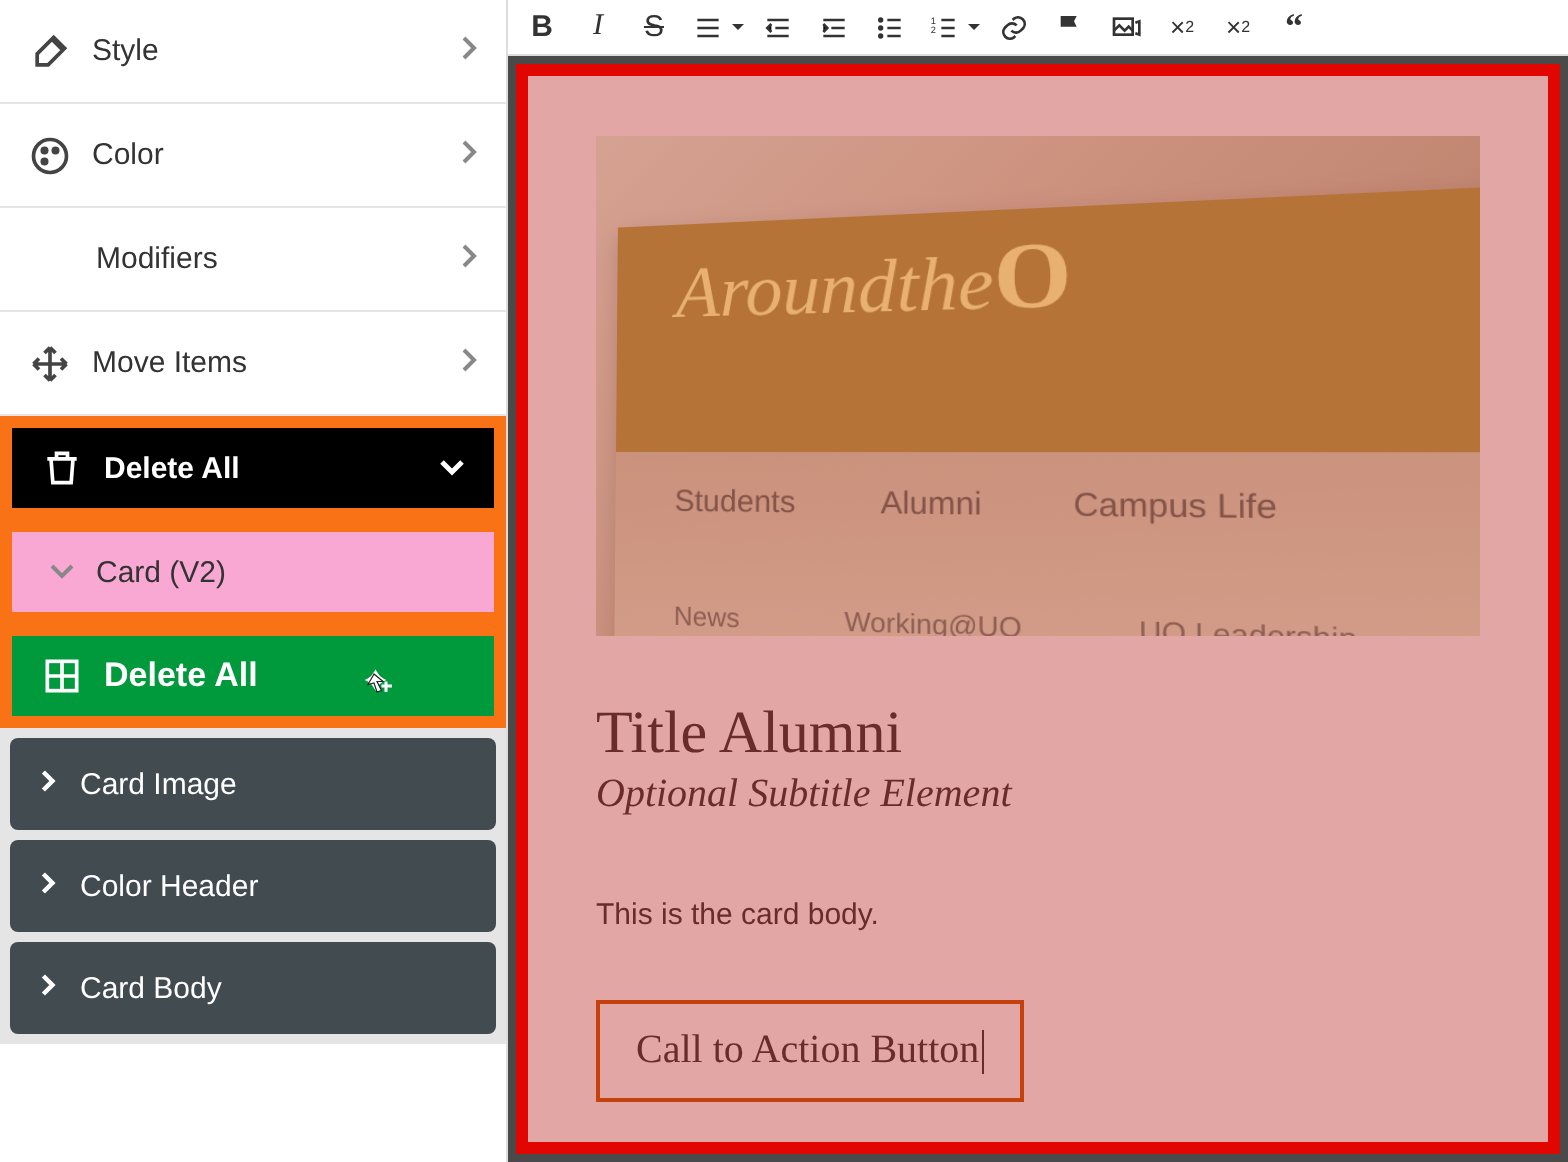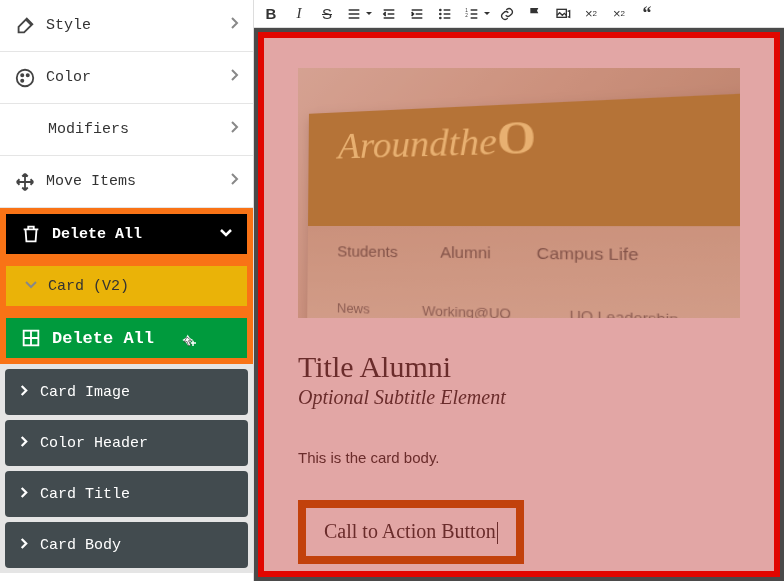--- a/index.html
+++ b/index.html
@@ -1,26 +1,26 @@
 <!DOCTYPE html>
 <html><head>
   <meta charset="utf-8">
   <style>
     * { box-sizing: border-box; margin: 0; padding: 0; }
     body { font-family: -apple-system, BlinkMacSystemFont, "Segoe UI", Helvetica, Arial, sans-serif; width: 784px; height: 581px; overflow: hidden; background: #fff; }
     .app { display: flex; height: 100%; }
     .sidebar { width: 254px; flex-shrink: 0; background: #fff; border-right: 1px solid #ddd; display: flex; flex-direction: column; }
-    .side-item { display: flex; align-items: center; height: 52px; padding: 4px 14px; border-bottom: 1px solid #e5e5e5; font-size: 15px; color: #333; cursor: pointer; position: relative; font-family: Liberation Mono, monospace; }
+    .side-item { display: flex; align-items: center; height: 52px; padding: 4px 14px; border-bottom: 1px solid #e5e5e5; font-size: 15px; color: #333; cursor: pointer; position: relative; }
     .side-item .icon { width: 22px; height: 22px; margin-right: 10px; display: inline-flex; align-items: center; justify-content: center; color: #444; }
     .side-item .label { flex: 1; }
     .side-item.indent { padding-left: 48px; }
     .side-item .chev { color: #888; }
     .side-item.black { background: #000; color: #fff; }
     .side-item.black .icon, .side-item.black .chev { color: #fff; }
-    .side-item.card-v2 { background: #eab308; color: #333; }
+    .side-item.card-v2 { background: #f9a8d4; color: #333; }
     .side-item.green { background: #009a3d; color: #fff; }
     .side-item.green .icon { color: #fff; }
     .side-item.gray { background: #424b4f; color: #fff; height: 46px; }
     .side-item.gray .chev { color: #fff; font-size: 13px; }
     .highlight-red { border: 6px solid #f97316; }
     .gray-wrap { padding: 5px; background: #e5e5e5; display: flex; flex-direction: column; gap: 5px; }
     .gray-wrap .side-item.gray { border-radius: 4px; border-bottom: none; }
     .cursor-ptr { position: absolute; left: 175px; top: 16px; pointer-events: none; }
     .main { flex: 1; display: flex; flex-direction: column; background: #4a4a4a; }
     .toolbar { height: 28px; background: #fff; display: flex; align-items: center; gap: 2px; padding: 0 4px; border-bottom: 1px solid #ddd; }
@@ -36,21 +36,21 @@
     .card-image .banner { position: absolute; left: 0; top: 0; right: 0; height: 50%; background: #a77b1f; }
     .card-image .banner-text { position: absolute; left: 30px; top: 6px; font-family: Georgia, serif; font-style: italic; font-size: 36px; color: #f4d978; white-space: nowrap; }
     .card-image .banner-text .O { font-style: normal; font-weight: bold; font-size: 44px; color: #f4d978; }
     .card-image .tabs { position: absolute; left: 10px; top: 50%; right: 0; height: 30%; display: flex; gap: 40px; padding: 16px 20px; color: #5a4a3a; font-size: 15px; }
     .card-image .tabs span { white-space: nowrap; }
     .card-image .tabs2 { position: absolute; left: 10px; top: 78%; right: 0; display: flex; gap: 50px; padding: 10px 20px; color: #6a5a4a; font-size: 13px; }
     .overlay-tint { position: absolute; inset: 0; background: rgba(210, 100, 100, 0.35); pointer-events: none; }
     .title-el { margin-top: 32px; font-family: Georgia, 'Times New Roman', serif; font-size: 30px; color: #6a2c2b; }
     .subtitle-el { font-family: Georgia, serif; font-style: italic; font-size: 20px; color: #6a2c2b; margin-top: 2px; }
     .body-el { margin-top: 40px; font-size: 15px; color: #6a2c2b; }
-    .cta { display: inline-block; margin-top: 34px; border: 8px solid #c2410c; padding: 12px 18px; font-family: Georgia, serif; font-size: 20px; color: #6a2c2b; position: relative; }
+    .cta { display: inline-block; margin-top: 34px; border: 2px solid #c2410c; padding: 12px 18px; font-family: Georgia, serif; font-size: 20px; color: #6a2c2b; position: relative; }
     .cta-caret { display: inline-block; width: 1px; height: 22px; background: #6a2c2b; vertical-align: middle; margin-left: 1px; }
   </style>
 </head>
 <body>
 
 <div class="app">
   <div class="sidebar">
     <div class="side-item">
       <span class="icon">
           <svg viewBox="0 0 24 24" fill="none" stroke="currentColor" stroke-width="2">
@@ -130,26 +130,20 @@
         <span class="chev" style="margin-right:12px"><svg width="9" height="13" viewBox="0 0 10 14" fill="none" stroke="currentColor" stroke-width="2.5">
               <path d="M3 2l5 5-5 5"></path>
             </svg></span>
         <span class="label">Card Image</span>
       </div>
       <div class="side-item gray">
         <span class="chev" style="margin-right:12px"><svg width="9" height="13" viewBox="0 0 10 14" fill="none" stroke="currentColor" stroke-width="2.5">
               <path d="M3 2l5 5-5 5"></path>
             </svg></span>
         <span class="label">Color Header</span>
-      </div>
-      <div class="side-item gray">
-        <span class="chev" style="margin-right:12px"><svg width="9" height="13" viewBox="0 0 10 14" fill="none" stroke="currentColor" stroke-width="2.5">
-              <path d="M3 2l5 5-5 5"></path>
-            </svg></span>
-        <span class="label">Card Title</span>
       </div>
       <div class="side-item gray">
         <span class="chev" style="margin-right:12px"><svg width="9" height="13" viewBox="0 0 10 14" fill="none" stroke="currentColor" stroke-width="2.5">
               <path d="M3 2l5 5-5 5"></path>
             </svg></span>
         <span class="label">Card Body</span>
       </div>
     </div>
   </div>
 

